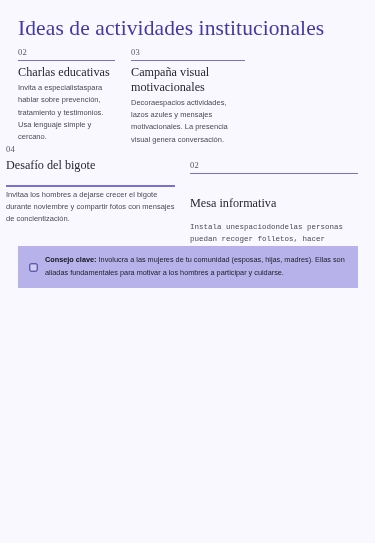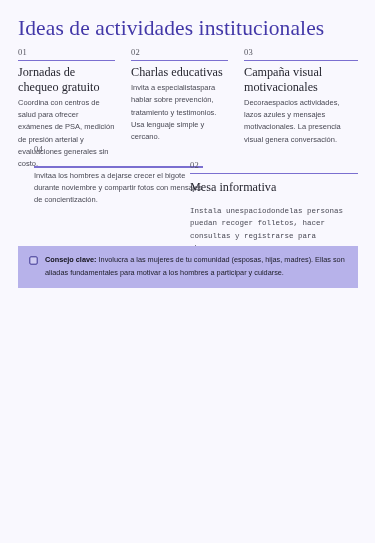--- a/index.html
+++ b/index.html
@@ -79,47 +79,47 @@
     width: 340px;
     display: flex;
     gap: 0;
   }
   .row-top .col { width: 113px; padding-right: 16px; }
   .row-top .col:last-child { padding-right: 0; width: 114px; }
 
   
   .item04 {
     position: absolute;
-    left: 34px;
+    left: 6px;
     top: 145px;
     width: 169px;
   }
   .item04 .rule { margin-top: 12px; }
   .item04 .card-body { }
 
   
   .item05 {
     position: absolute;
     left: 190px;
     top: 161px;
     width: 168px;
   }
-  .item05 .card-title { margin-top: 6px; }
+  .item05 .card-title { margin-top: 22px; }
   .item05 .card-body { margin-top: 10px; font-family: Liberation Mono, monospace; }
 
   
   .callout {
     position: absolute;
     left: 18px;
     top: 246px;
     width: 340px;
     min-height: 37px;
     background: #b7b2ea;
     display: flex;
-    align-items: flex-start;
+    align-items: center;
     gap: 7px;
     padding: 8px 12px 9px 11px;
   }
 
   .callout-icon {
     flex: 0 0 auto;
     width: 9px;
     height: 9px;
     margin-top: 1.5px;
   }
@@ -134,45 +134,40 @@
 </style>
 </head>
 <body>
 
 <div class="page">
 
   <h1 class="page-title">Ideas de actividades institucionales</h1>
 
   <div class="row-top">
 
-    <div class="col">
-      <div class="card-num">01</div>
-      <div class="rule"></div>
-      <div class="card-title">Jornadas de chequeo gratuito</div>
-      <div class="card-body">Coordina con centros de salud para ofrecer exámenes de PSA, medición de presión arterial y evaluaciones generales sin costo.</div>
-    </div>
 
     <div class="col">
       <div class="card-num">02</div>
       <div class="rule"></div>
       <div class="card-title">Charlas educativas</div>
       <div class="card-body">Invita a especialistaspara hablar sobre prevención, tratamiento y testimonios. Usa lenguaje simple y cercano.</div>
     </div>
 
     <div class="col">
       <div class="card-num">03</div>
       <div class="rule"></div>
       <div class="card-title">Campaña visual motivacionales</div>
       <div class="card-body">Decoraespacios actividades, lazos azules y mensajes motivacionales. La presencia visual genera conversación.</div>
     </div>
 
   </div>
 
   <div class="item04">
     <div class="card-num">04</div>
+    <div class="card-title">Desafío del bigote</div>
     <div class="rule"></div>
     <div class="card-body">Invitaa los hombres a dejarse crecer el bigote durante noviembre y compartir fotos con mensajes de concientización.</div>
   </div>
 
   <div class="item05">
     <div class="card-num">02</div>
     <div class="rule"></div>
     <div class="card-title">Mesa informativa</div>
     <div class="card-body">Instala unespaciodondelas personas puedan recoger folletos, hacer consultas y registrarse para chequeos.</div>
   </div>

